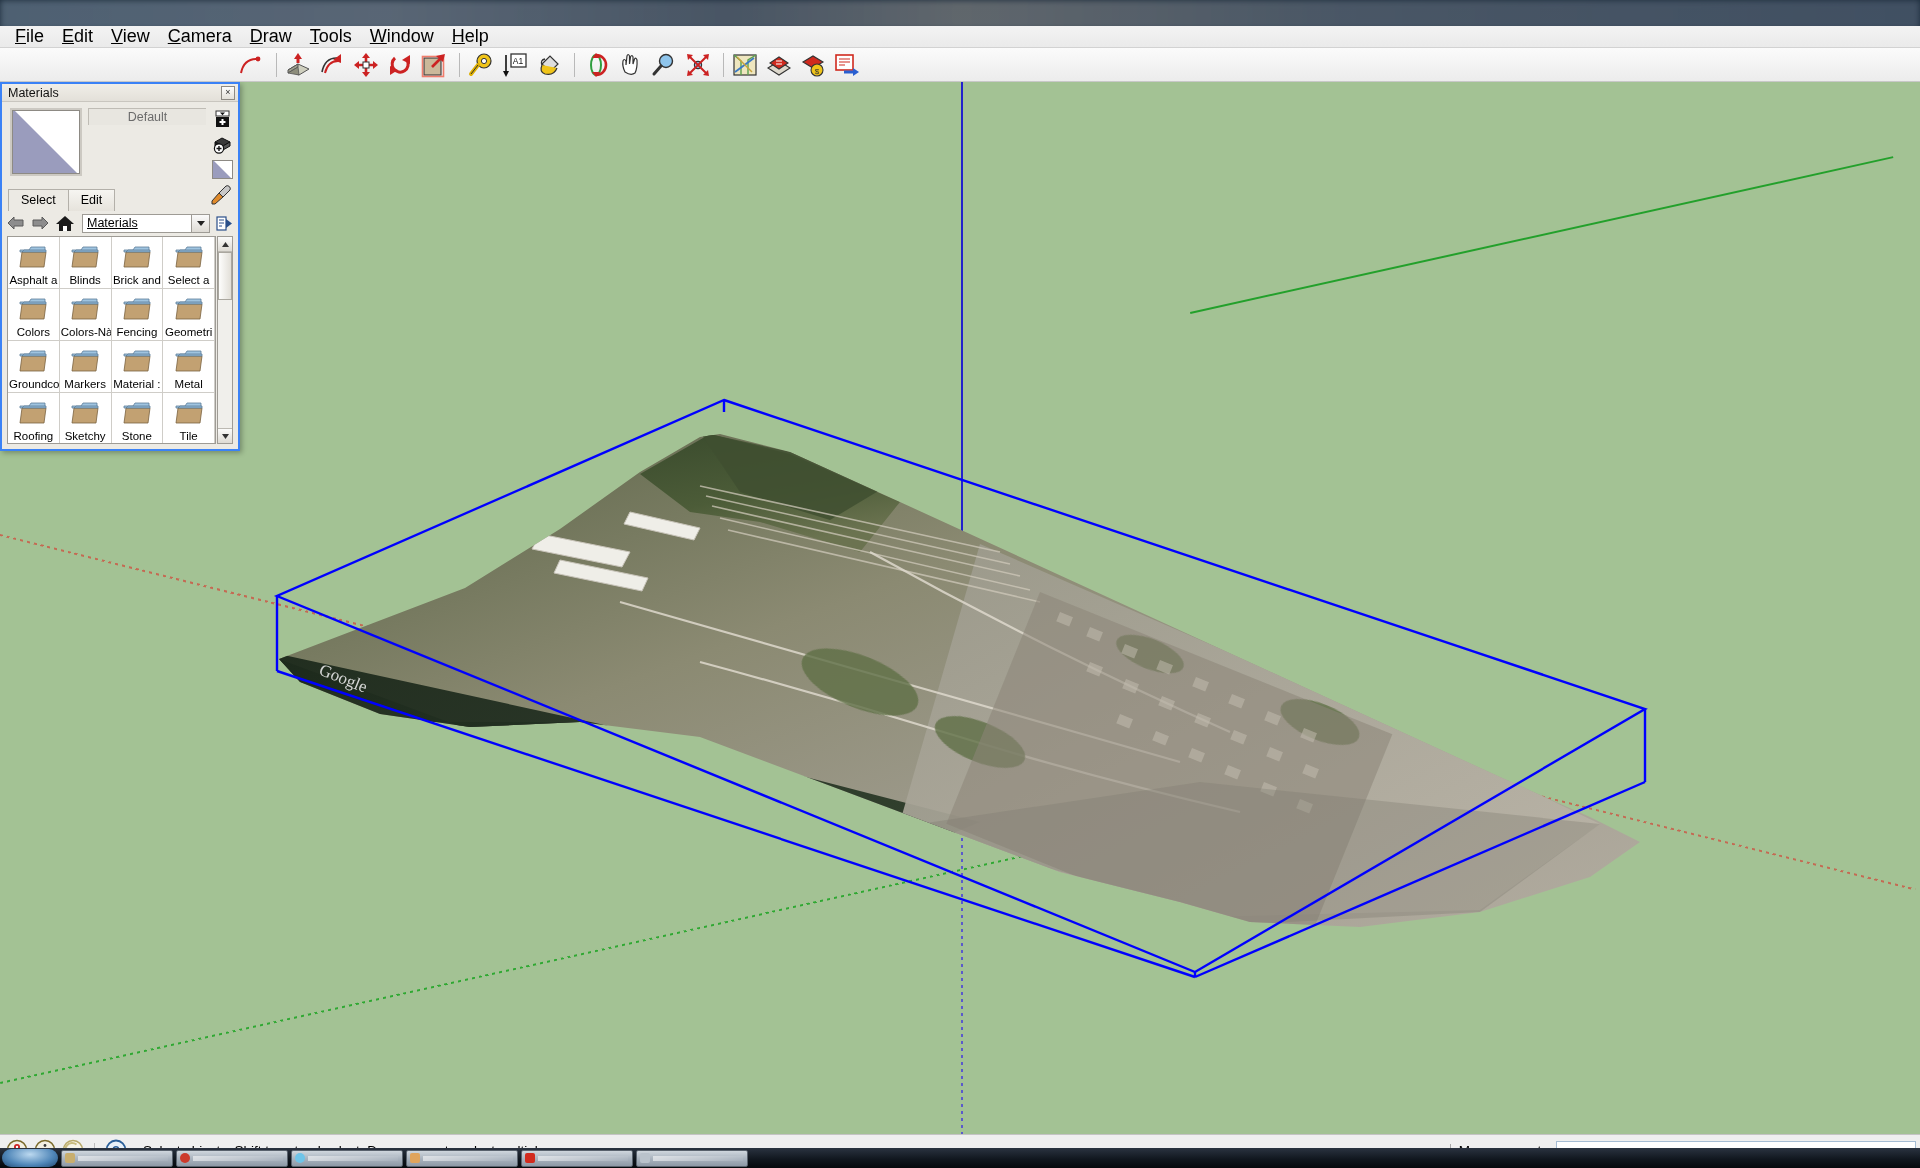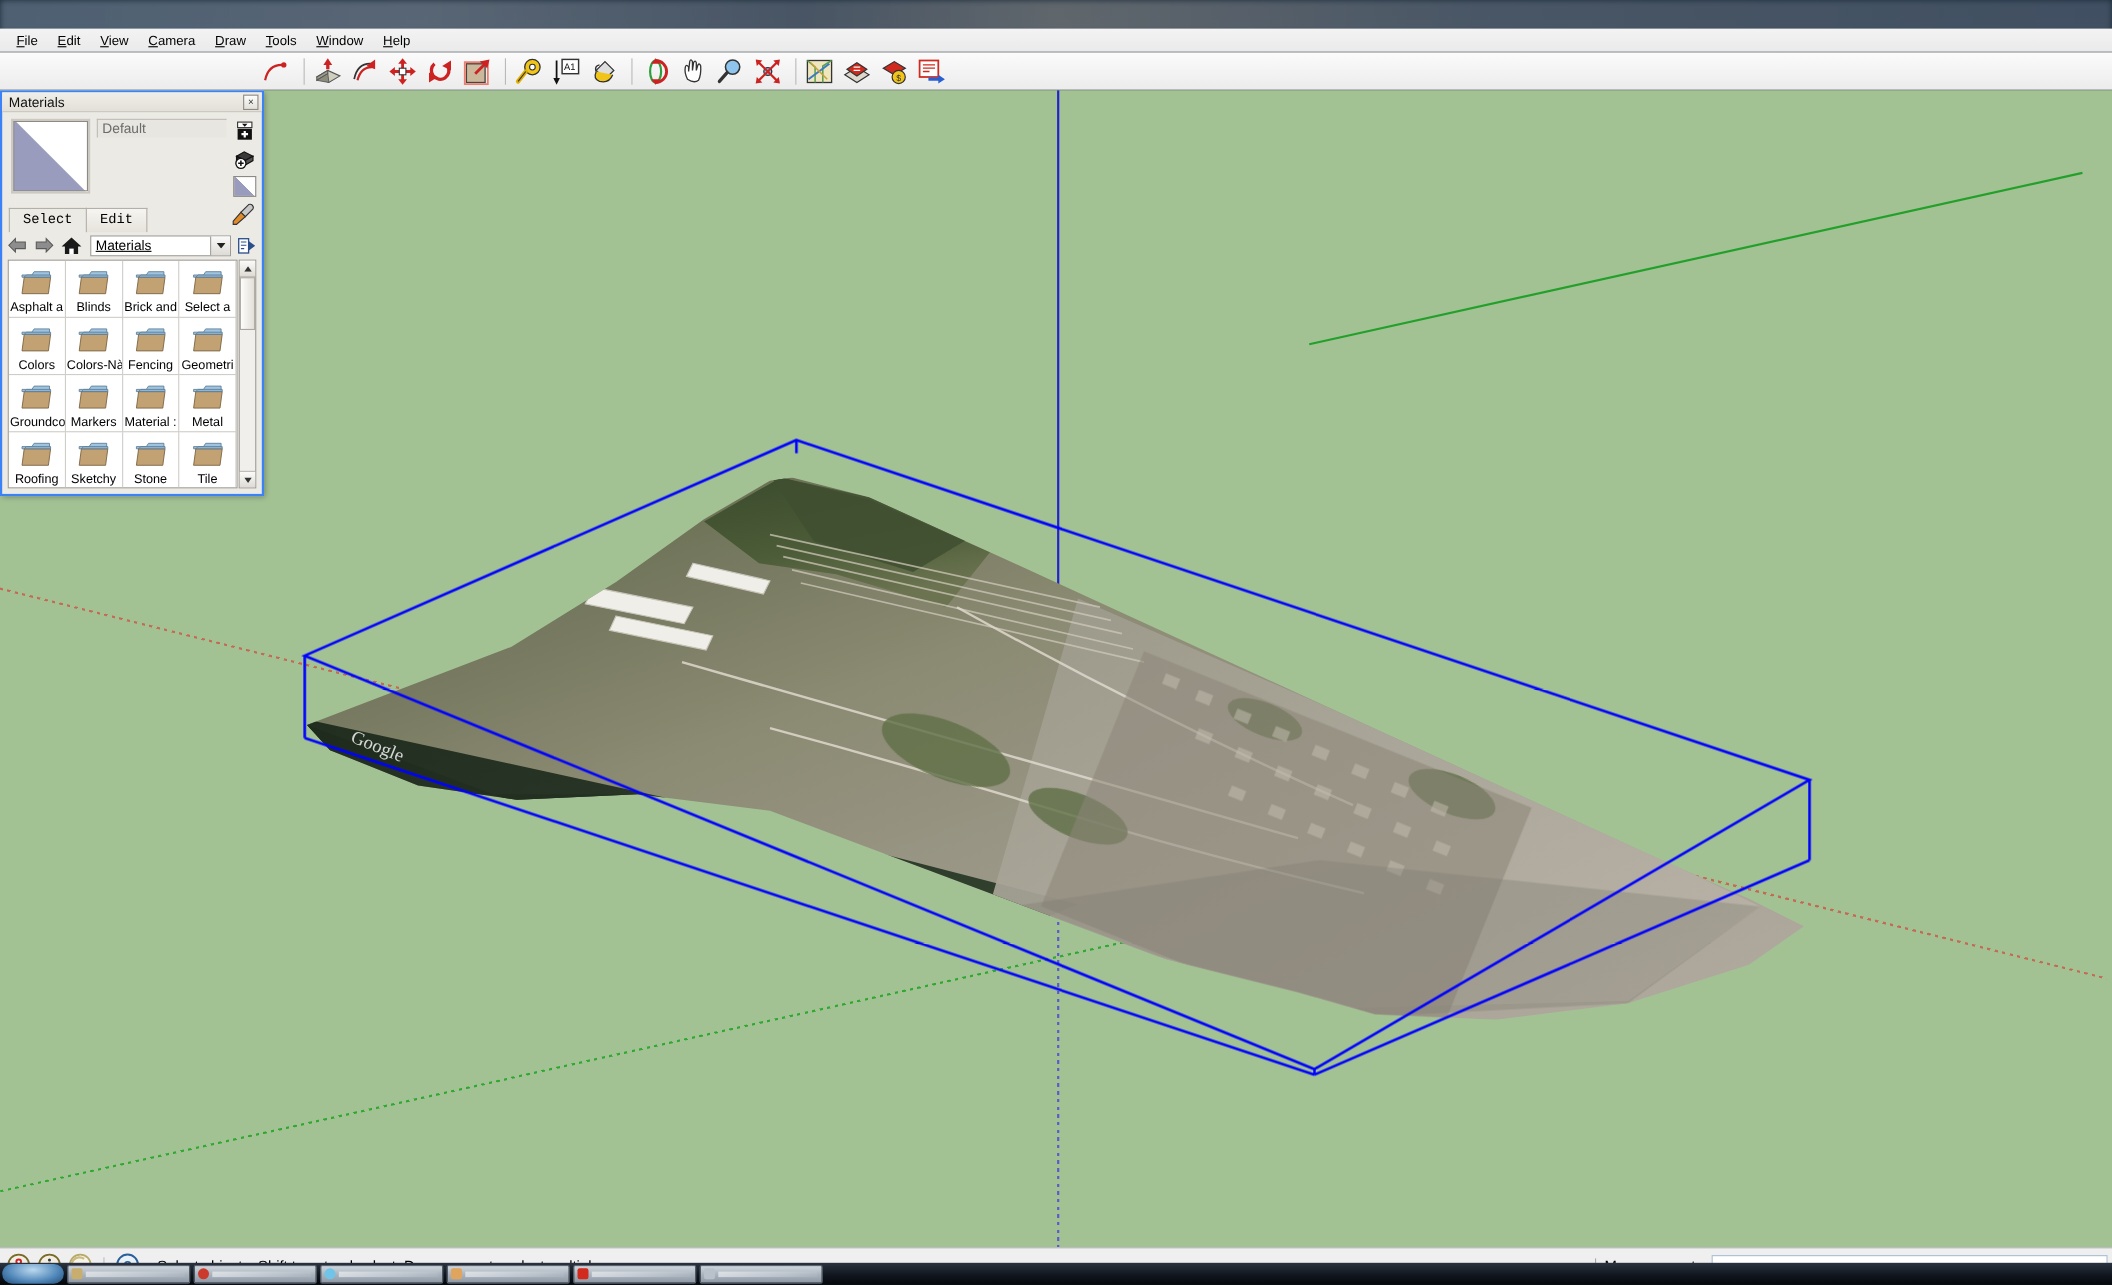--- a/index.html
+++ b/index.html
@@ -94,21 +94,21 @@
 
   
   .menubar {
     position: absolute; left: 0; top: 26px; width: 1920px; height: 22px;
     background: linear-gradient(180deg,#f3f3f3,#eaeaea);
     border-bottom: 1px solid #d2d2d2;
     display: flex; align-items: center; padding-left: 6px;
     box-sizing: border-box;
   }
   .menu-item {
-    font-size: 12px; color: #000; padding: 2px 9px; cursor: default;
+    font-size: 18px; color: #000; padding: 2px 9px; cursor: default;
     white-space: nowrap;
   }
   .menu-item u { text-decoration: underline; }
 
   
   .toolbar {
     position: absolute; left: 0; top: 48px; width: 1920px; height: 34px;
     background: linear-gradient(180deg,#fbfbfb,#ececec);
     border-bottom: 1px solid #c8c8c8;
     display: flex; align-items: center;
@@ -198,21 +198,21 @@
     font-size: 12.5px; color: #111; margin-left: 6px;
   }
   .mat-close {
     position: absolute; right: 3px; top: 2px;
     width: 12px; height: 12px;
     border: 1px solid #8d8a84;
     background: linear-gradient(180deg,#fdfdfc,#e3e0d9);
     font-size: 9px; line-height: 10px; text-align: center; color: #333;
   }
   .mat-top {
-    display: flex; padding: 6px 4px 0 8px;
+    display: flex; padding: 6px 4px 0 8px; text-align: center;
   }
   .mat-swatch {
     width: 68px; height: 64px;
     border: 2px solid #ccc9c2;
     box-shadow: inset 0 0 0 1px #8d8a84;
     background: linear-gradient(45deg,#9a9cbd 0%, #9a9cbd 49.5%, #ffffff 50.5%, #ffffff 100%);
     flex: none;
   }
   .mat-namewrap {
     flex: 1; margin-left: 6px; margin-right: 4px; position: relative;
@@ -233,21 +233,20 @@
   .mat-tabs {
     position: absolute; left: 6px; top: 105px;
     display: flex; align-items: flex-end;
   }
   .mat-tab {
     padding: 3px 12px 4px 12px;
     font-size: 12.5px; color: #000;
     border: 1px solid #b3b0a9; border-bottom: none;
     background: linear-gradient(180deg,#f6f5f1,#e6e3dc);
     margin-right: -1px;
-    font-family: Liberation Mono, monospace;
   }
   .mat-tab.active {
     background: #eceae4; border-color: #b3b0a9 #b3b0a9 #eceae4;
     position: relative; z-index: 2;
   }
   .mat-eyedropper {
     position: absolute; right: 6px; top: 100px; width: 22px; height: 22px;
   }
   .mat-navrow {
     position: absolute; left: 4px; top: 128px; right: 4px; height: 22px;

